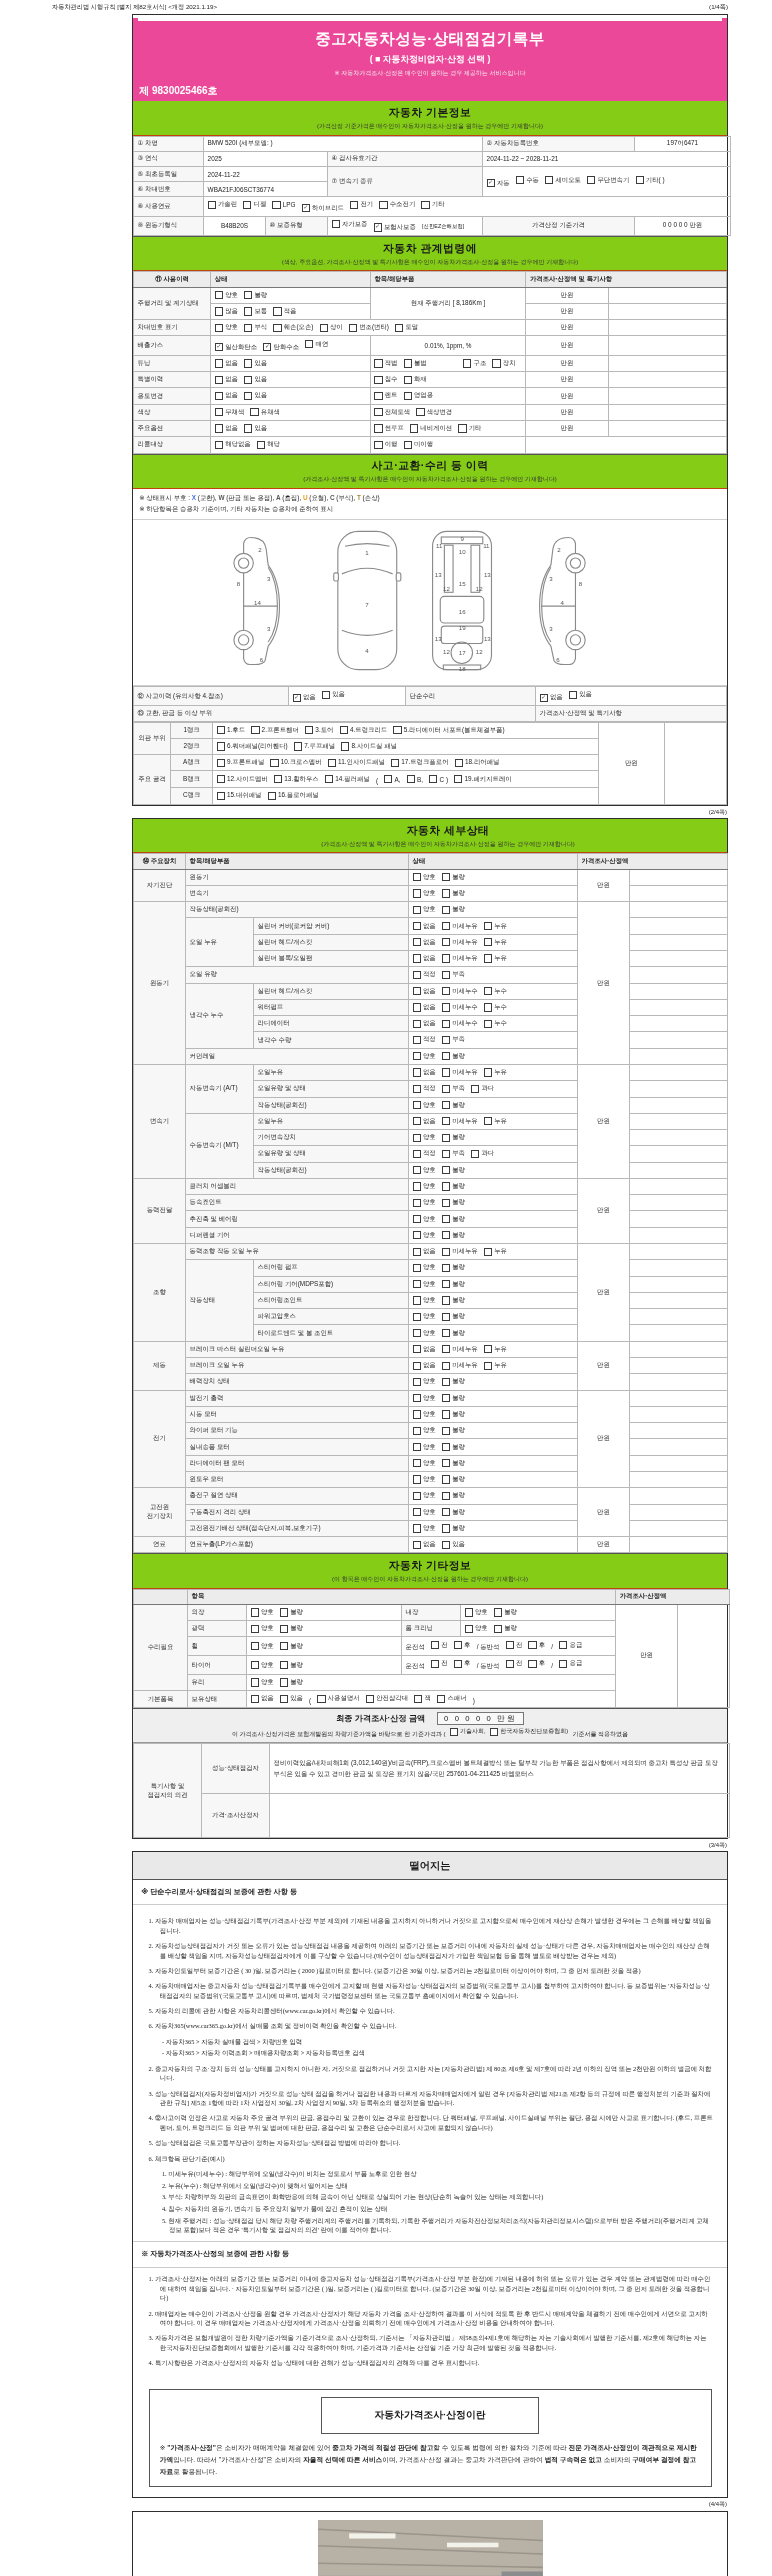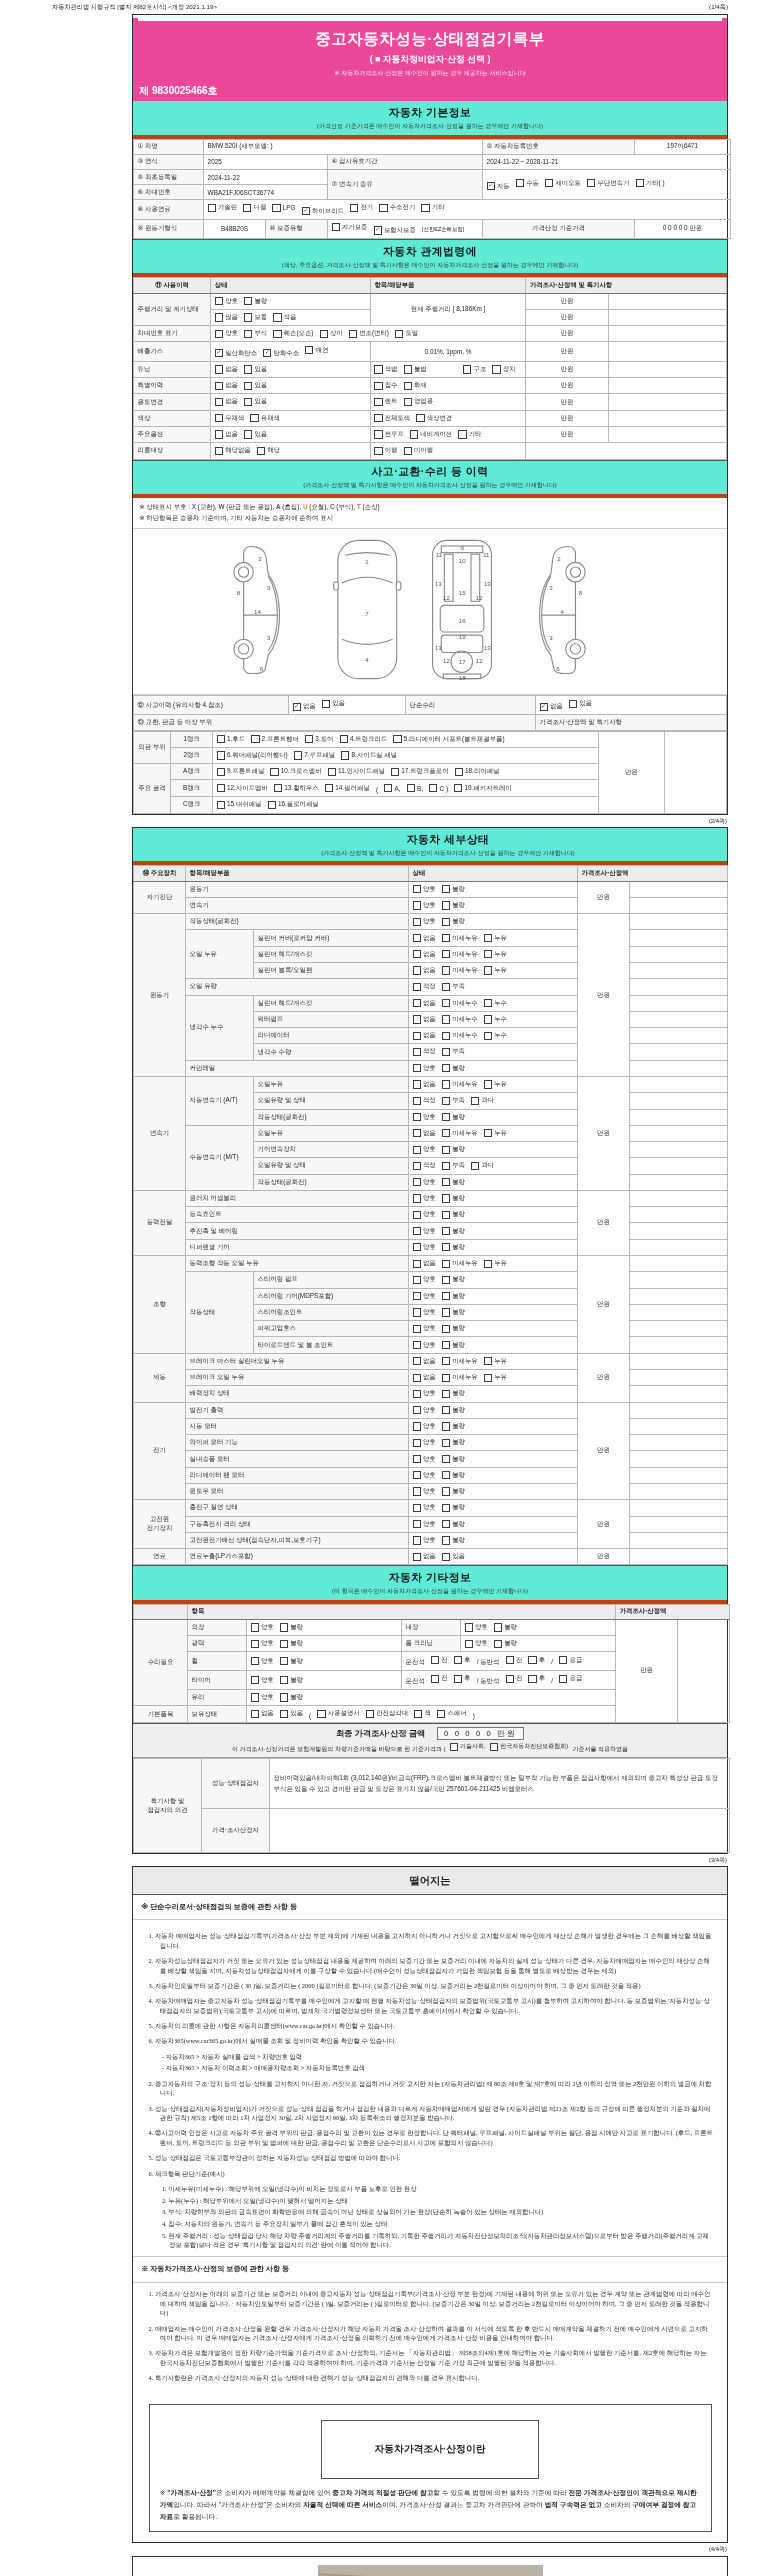--- a/index.html
+++ b/index.html
@@ -9,21 +9,21 @@
   .block{border:1.5px solid #2e2e2e;background:#fff;}
   .pgno-row{text-align:right;font-size:6px;padding:2.1px 1px 1.5px 0;color:#222;}
   
   .dark-hd{background:#ec4899;color:#fff;padding:0 0 2px 0;position:relative;}
   .whitebar{height:3.1px;background:#fff;margin:2.6px 5.2px 0 5.2px;}
   .dark-hd .t{text-align:center;font-size:15.5px;font-weight:bold;letter-spacing:0.5px;padding-top:8.2px;}
   .dark-hd .s{text-align:center;font-size:8.8px;font-weight:bold;margin-top:4.1px;}
   .dark-hd .n{text-align:center;font-size:6px;margin-top:3.1px;color:#eee;}
   .docno{font-size:10px;font-weight:bold;padding:6.2px 0 1px 6.2px;}
   
-  .sec-hd{background:#5eead4;border-top:1px solid #555;border-bottom:4px solid #c2410c;text-align:center;padding:4.6px 0 3.6px;}
+  .sec-hd{background:#84cc16;border-top:1px solid #555;border-bottom:1px solid #c2410c;text-align:center;padding:4.6px 0 3.6px;}
   .sec-hd .t{font-size:10.8px;font-weight:bold;letter-spacing:0.5px;}
   .sec-hd .s{font-size:6px;margin-top:2.1px;color:#333;}
   
   table{border-collapse:collapse;width:100%;table-layout:fixed;font-size:6.4px;}
   td{border:0.5px solid #b8b8b8;padding:2.6px 3.6px;vertical-align:middle;word-break:keep-all;}
   td.hd{background:#ececec;font-weight:bold;border-bottom:0.8px solid #777;}
   td.lab{background:#f7f7f7;}
   td.c{text-align:center;}
   td.txt span{line-height:1.65;}
   .flexwrap{display:flex;justify-content:space-between;align-items:center;}
@@ -45,21 +45,21 @@
   .fb-note .cki{margin:0 2.1px;}
   
   .notice-title{background:#e9e9e9;text-align:center;font-size:10.3px;font-weight:bold;padding:6.2px 0;border-bottom:1px solid #555;}
   .nh{font-size:7.2px;font-weight:bold;padding:7.2px 8.2px;border-bottom:0.5px solid #ccc;}
   .nbody{padding:5.2px 13.4px 7.2px 15.5px;font-size:6.4px;line-height:1.5;font-family:Liberation Serif, serif;}
   .ni{padding-left:11.3px;text-indent:-11.3px;margin:5.7px 0;}
   .nsub{padding-left:20.6px;text-indent:-7.2px;margin:2.1px 0;}
   .ndiv{border-top:0.5px solid #ccc;margin:6.2px -13.4px 0 -15.5px;}
   
   .pricebox{border:0.8px solid #555;margin:8.2px 15.5px 10.3px;padding:7.2px 10.3px 8.2px;}
-  .pb-title{border:0.8px solid #555;width:216px;margin:8px auto;text-align:center;font-size:9.8px;font-weight:bold;padding:22px 0;}
+  .pb-title{border:0.8px solid #555;width:216px;margin:0 auto;text-align:center;font-size:9.8px;font-weight:bold;padding:11px 0;}
   .pb-body{margin-top:8.2px;font-size:6.7px;line-height:1.75;}
   .pb-body .bold{font-weight:bold;}
   
   .photo-wrap{text-align:center;padding:6.2px 0 5.2px;}
   .photo-frame{display:inline-block;line-height:0;margin:2.1px 0;}
   text{font-family:"Liberation Sans",sans-serif;}
 </style>
 </head>
 <body>
 

